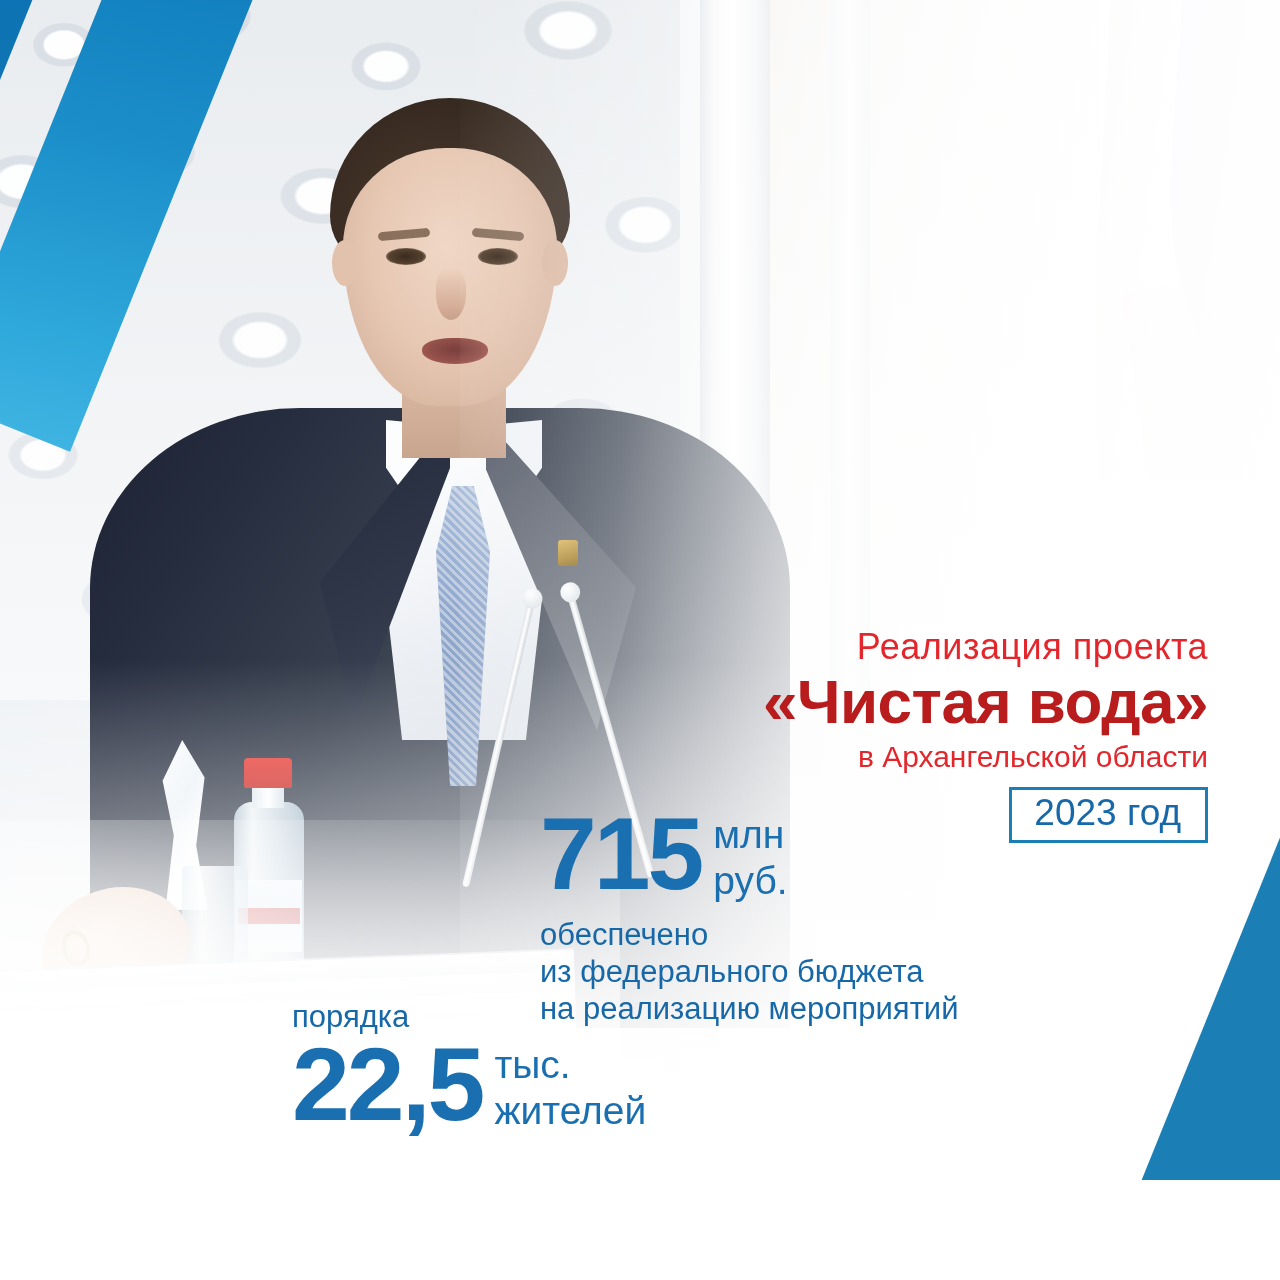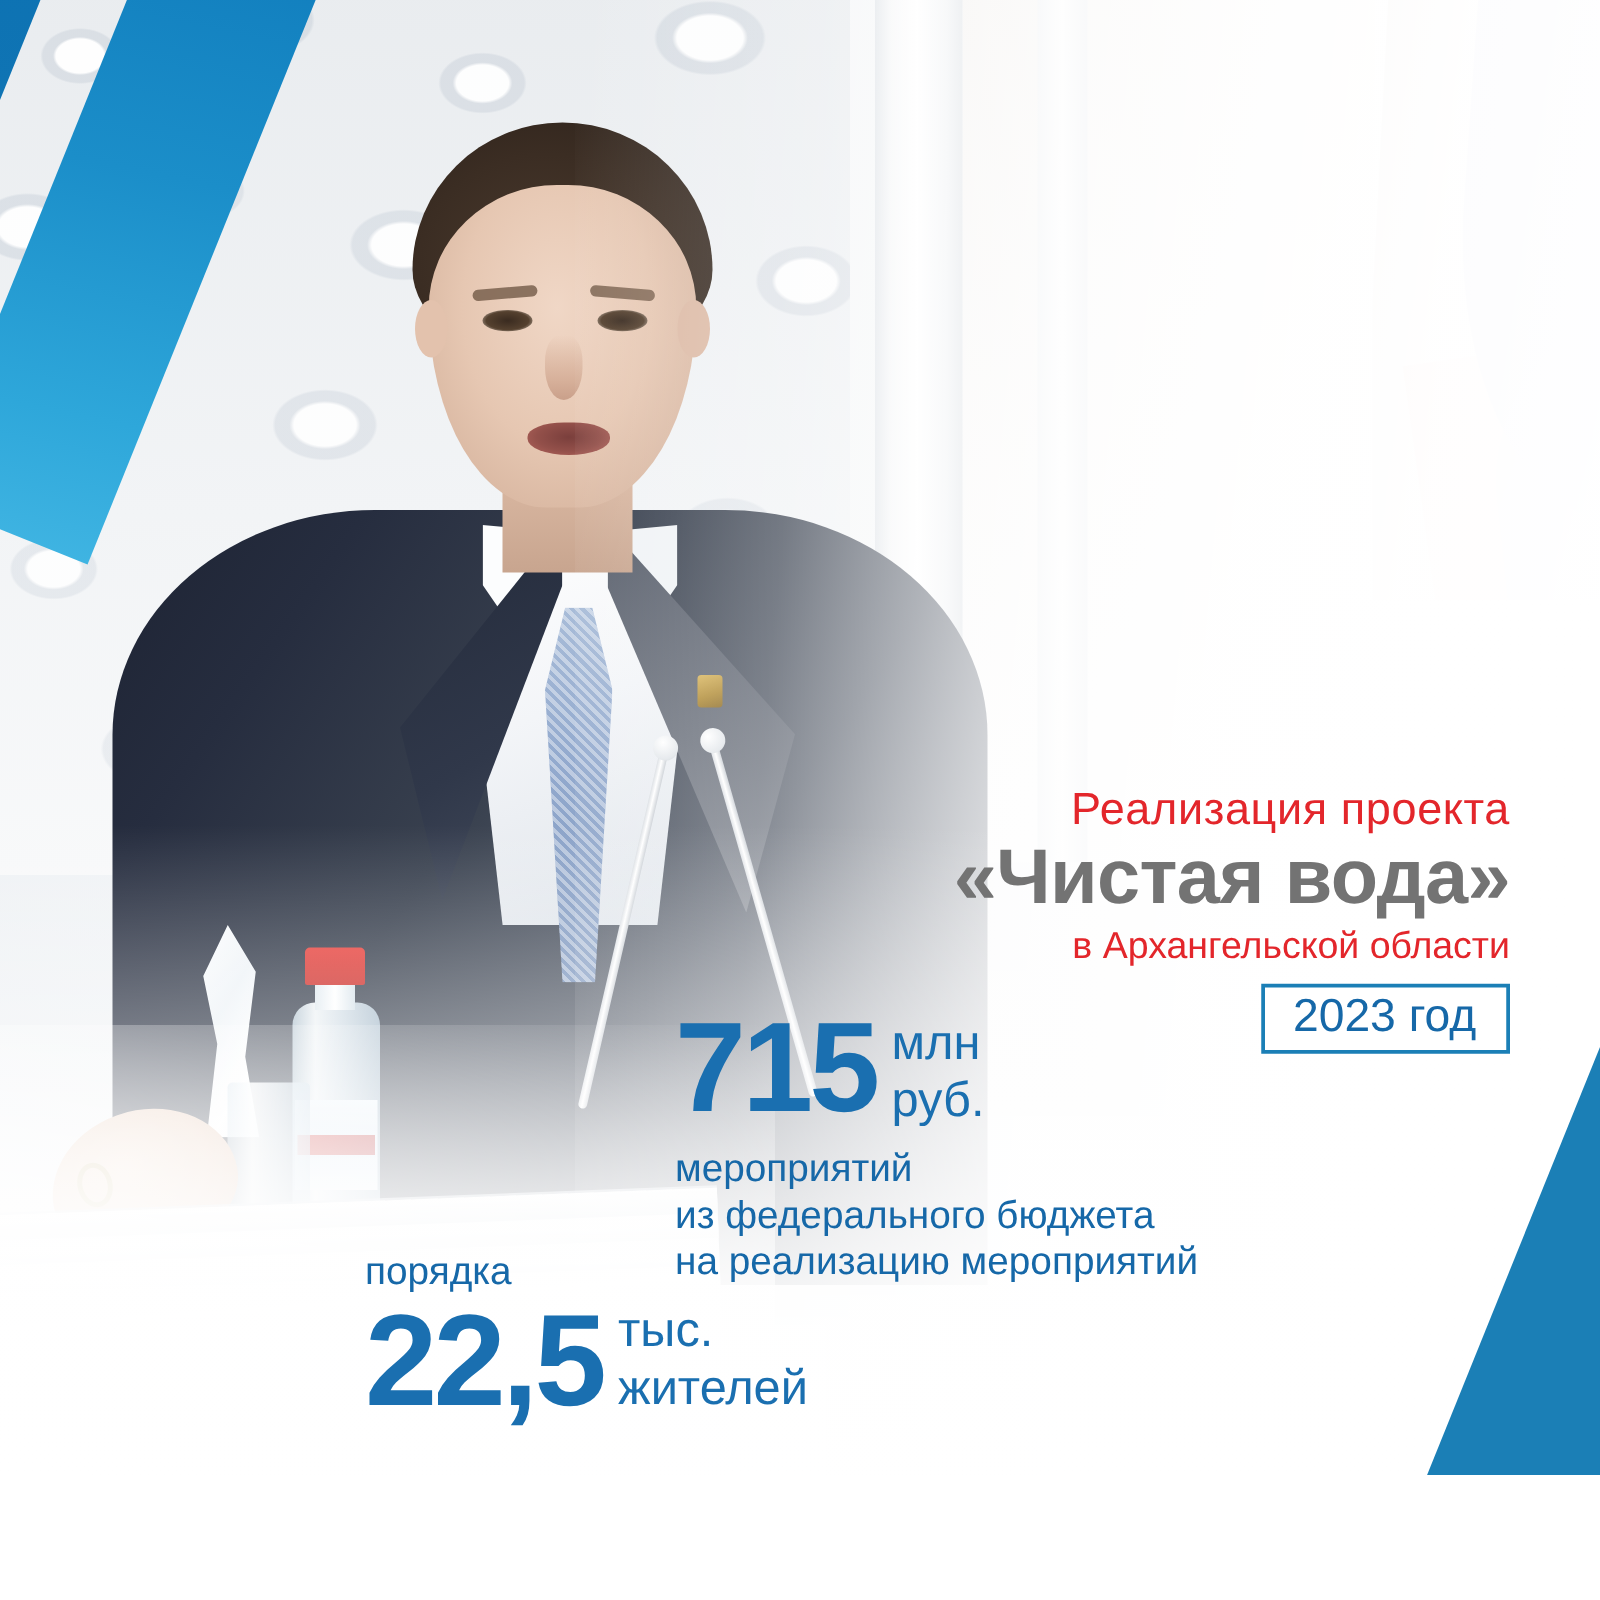--- a/index.html
+++ b/index.html
@@ -232,21 +232,21 @@
   }
 
   
   .txt{position:absolute;}
 
   .title-block{right:72px;top:628px;text-align:right;}
   .t-line1{
     font-size:36px;color:#e3262b;letter-spacing:.5px;line-height:1.05;font-weight:400;
   }
   .t-line2{
-    font-size:62px;color:#737373;font-weight:bold;line-height:1.1;letter-spacing:-.5px;margin-top:2px;
+    font-size:62px;color:#b91c1c;font-weight:bold;line-height:1.1;letter-spacing:-.5px;margin-top:2px;
   }
   .t-line3{
     font-size:30px;color:#e3262b;line-height:1.1;margin-top:4px;font-weight:400;
   }
   .year-badge{
     display:inline-block;margin-top:14px;
     border:3px solid #1b7fb6;
     padding:4px 24px 7px 22px;
     color:#1668a8;font-size:37px;line-height:1.05;
     background:rgba(255,255,255,.65);
@@ -260,21 +260,21 @@
   .stat1 .unit{
     margin-left:12px;margin-top:6px;
     font-size:39px;color:#1a6fb0;line-height:1.18;font-weight:400;
   }
   .stat1 .desc{
     margin-top:12px;font-size:31px;color:#1668a8;line-height:1.2;font-weight:400;
   }
 
   .stat2{left:292px;top:1000px;}
   .stat2 .pre{font-size:31px;color:#1668a8;line-height:1.1;font-weight:400;}
-  .stat2 .row{display:flex;align-items:flex-end;margin-top:2px;}
+  .stat2 .row{display:flex;align-items:center;margin-top:2px;}
   .stat2 .big{
     font-size:104px;font-weight:bold;color:#1a6fb0;line-height:.86;letter-spacing:-3px;
   }
   .stat2 .unit{
     margin-left:12px;margin-top:6px;
     font-size:39px;color:#1a6fb0;line-height:1.18;font-weight:400;
   }
   .stat2 .desc{
     margin-top:10px;font-size:31px;color:#1668a8;line-height:1.2;font-weight:400;
   }
@@ -372,21 +372,21 @@
 
   <div class="txt stat1">
     <div class="row">
       <div class="big">715</div>
       <div class="unit">
         <div>млн</div>
         <div>руб.</div>
       </div>
     </div>
     <div class="desc">
-      <div>мероприятий</div>
+      <div>обеспечено</div>
       <div>из федерального бюджета</div>
       <div>на реализацию мероприятий</div>
     </div>
   </div>
 
   <div class="txt stat2">
     <div class="pre">порядка</div>
     <div class="row">
       <div class="big">22,5</div>
       <div class="unit">

